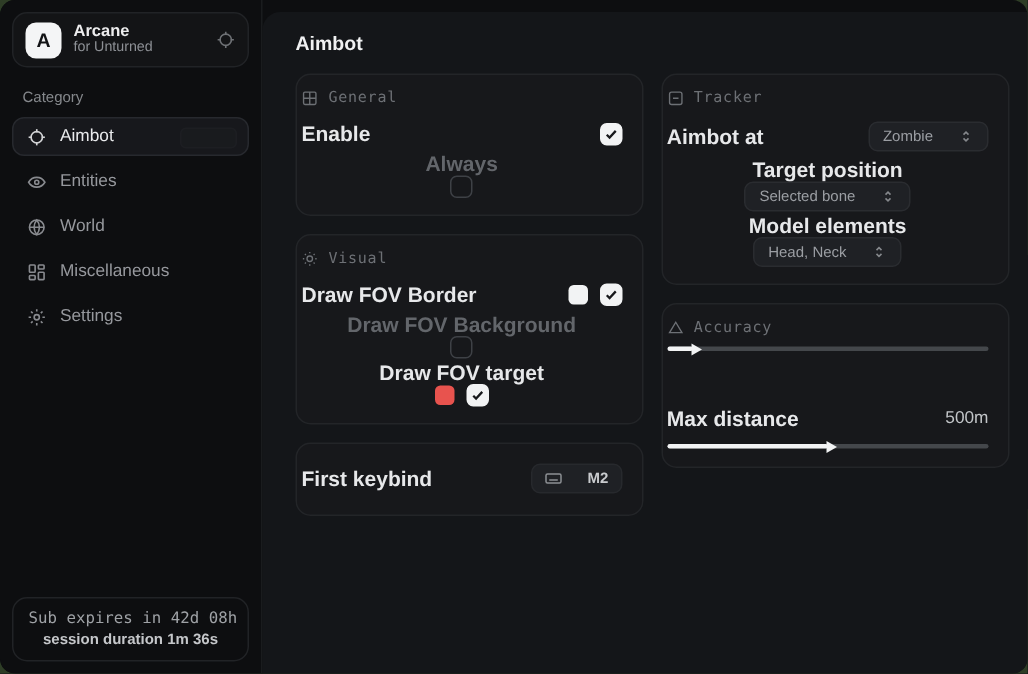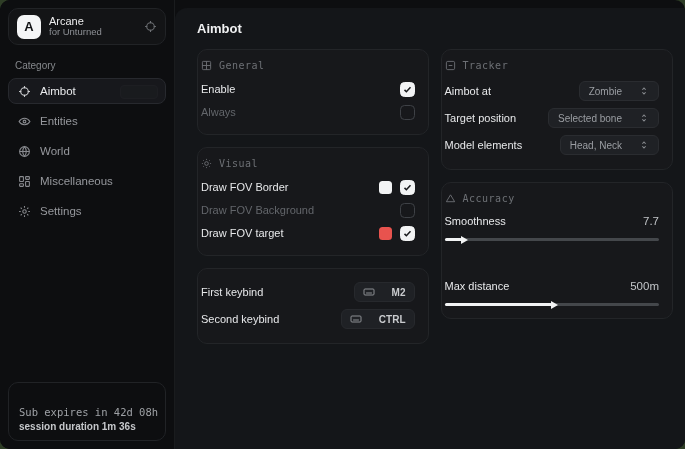--- a/index.html
+++ b/index.html
@@ -32,21 +32,21 @@
     padding:6px 8px;
     height:37px;
   }
   .avatar {
     width:24px; height:24px; border-radius:7px;
     background:#f4f5f6; color:#121315;
     font-weight:bold; font-size:13px;
     display:flex; align-items:center; justify-content:center;
   }
   .brand-text { display:flex; flex-direction:column; line-height:1.15; }
-  .brand-title { font-size:11px; font-weight:normal; color:#ededee; }
+  .brand-title { font-size:11px; font-weight:bold; color:#ededee; }
   .brand-sub { font-size:9.5px; color:#8d9095; }
   .brand-icon { margin-left:auto; color:#6e7175; display:flex; }
   .category-label {
     font-size:10px; color:#85888c;
     margin:15px 7px 7px 7px;
   }
   .nav { display:flex; flex-direction:column; gap:4px; }
   .nav-item {
     display:flex; align-items:center; gap:9px;
     height:26px; padding:0 9px;
@@ -64,21 +64,22 @@
   .nav-hint {
     position:absolute; right:7px; top:6px;
     width:38px; height:14px;
     background:#1d1f22; border:1px solid #25272b;
     border-radius:4px; opacity:.45;
   }
   .sidebar-footer {
     margin-top:auto;
     border:1px solid #212326;
     border-radius:10px;
-    padding:23px 10px 8px 10px;
+    padding:7px 10px 8px 10px;
+    text-align:center;
   }
   .sub-line1 {
     font-family:"DejaVu Sans Mono", monospace;
     font-size:10.5px; color:#9fa2a6;
     white-space:nowrap;
   }
   .sub-line2 {
     font-size:10px; font-weight:bold; color:#c5c7ca;
     margin-top:3px; white-space:nowrap;
   }
@@ -106,23 +107,23 @@
     font-family:"DejaVu Sans Mono", monospace;
     font-size:10px; letter-spacing:.5px;
     color:#6d7075;
     margin-bottom:7px;
   }
   .card-header .hicon { display:flex; }
   .row {
     display:flex; align-items:center; justify-content:space-between;
     min-height:22px;
   }
-  .row + .row { margin-top:1px; }
+  .row + .row { margin-top:1px;flex-direction:column; }
   .row-tall { min-height:26px; }
-  .row-label { font-size:11px; font-weight:normal; color:#e7e8ea; }
+  .row-label { font-size:14px; font-weight:bold; color:#e7e8ea; }
   .row-label.dimmed, .dimmed > .row-label { color:#63666b; }
   .controls { display:flex; align-items:center; gap:8px; }
   
   .checkbox {
     width:15px; height:15px; border-radius:4.5px;
     border:1.5px solid #3e4146;
     display:flex; align-items:center; justify-content:center;
     cursor:pointer;
   }
   .checkbox svg { display:none; }
@@ -338,32 +339,20 @@
             <span class="keybind">
               <span class="kicon">
                 <svg width="12" height="12" viewBox="0 0 24 24" fill="none" stroke="currentColor" stroke-width="2">
                   <rect x="2" y="6" width="20" height="12" rx="2"></rect>
                     <path d="M7 14h10" stroke-linecap="round"></path>
                 </svg>
               </span>
               <span>M2</span>
             </span>
           </div>
-          <div class="row row-tall">
-            <span class="row-label">Second keybind</span>
-            <span class="keybind">
-              <span class="kicon">
-                <svg width="12" height="12" viewBox="0 0 24 24" fill="none" stroke="currentColor" stroke-width="2">
-                  <rect x="2" y="6" width="20" height="12" rx="2"></rect>
-                    <path d="M7 14h10" stroke-linecap="round"></path>
-                </svg>
-              </span>
-              <span>CTRL</span>
-            </span>
-          </div>
         </div>
       </div>
 
       <div class="col col-right">
 
         <div class="card">
           <div class="card-header">
             <span class="hicon">
               <svg width="11" height="11" viewBox="0 0 24 24" fill="none" stroke="currentColor" stroke-width="2">
                 <rect x="3" y="3" width="18" height="18" rx="3"></rect>
@@ -415,24 +404,20 @@
             <span class="hicon">
               <svg width="11" height="11" viewBox="0 0 24 24" fill="none" stroke="currentColor" stroke-width="2">
                 <path d="M12 4 L21 19 L3 19 Z"></path>
               </svg>
             </span>
             <span>Accuracy</span>
           </div>
 
 
           <div class="slider-row">
-            <div class="slider-head">
-              <span class="row-label">Smoothness</span>
-              <span class="slider-value">7.7</span>
-            </div>
             <div class="slider">
               <div class="slider-fill" style="width: 8%;">
                 <span class="slider-thumb"></span>
               </div>
             </div>
           </div>
 
           <div class="slider-row">
             <div class="slider-head">
               <span class="row-label">Max distance</span>

